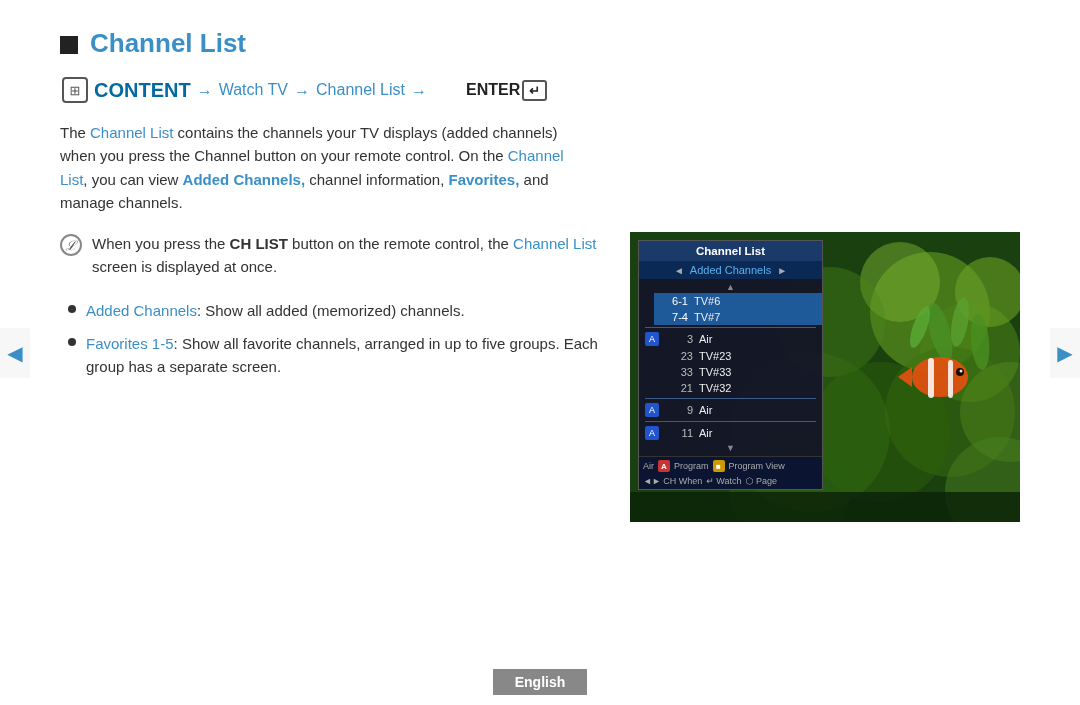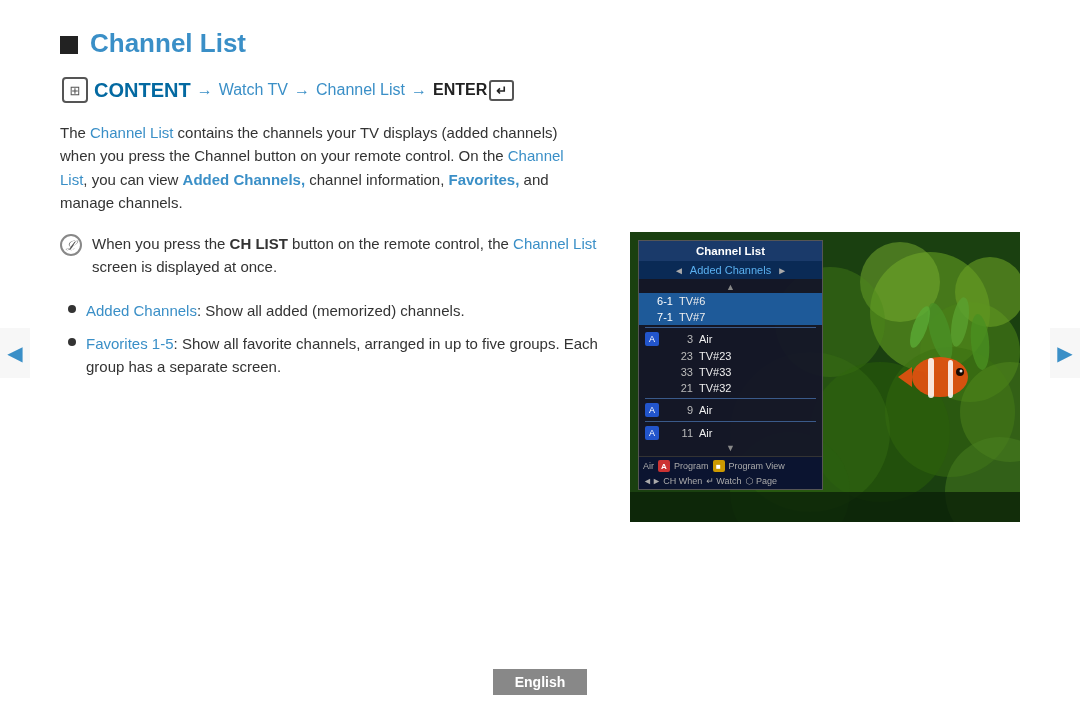--- a/index.html
+++ b/index.html
@@ -72,20 +72,21 @@
     .nav-link {
       color: #3a8fc7;
       font-size: 16px;
       font-weight: normal;
       text-align: right;
     }
     .nav-enter {
       font-weight: bold;
       font-size: 16px;
       color: #222;
+      margin-left: 33px;
     }
     .enter-icon {
       display: inline-block;
       border: 2px solid #555;
       border-radius: 3px;
       padding: 1px 5px;
       font-size: 13px;
       vertical-align: middle;
       margin-left: 2px;
     }
@@ -234,20 +235,21 @@
       display: flex;
       align-items: center;
       padding: 2px 6px;
       gap: 6px;
       font-size: 11px;
       color: #ddd;
     }
     .channel-row.selected {
       background: #1e5a99;
       color: #fff;
+      margin-left: 15px;
     }
     .channel-row .ch-num {
       width: 28px;
       text-align: right;
       color: #bbb;
     }
     .channel-row.selected .ch-num {
       color: #fff;
     }
     .channel-row .ch-name {
@@ -457,21 +459,21 @@
           <div class="channel-rows">
 
             <div style="text-align:center;font-size:9px;color:#888;padding:1px 0;">▲</div>
 
             <div class="channel-row selected">
               <span class="ch-num">6-1</span>
               <span class="ch-name">TV#6</span>
             </div>
 
             <div class="channel-row selected">
-              <span class="ch-num">7-1</span>
+              <span class="ch-num">7-4</span>
               <span class="ch-name">TV#7</span>
             </div>
 
             <div class="ch-divider"></div>
 
             <div class="channel-row">
               <span class="ch-badge">A</span>
               <span class="ch-num">3</span>
               <span class="ch-name">Air</span>
             </div>

